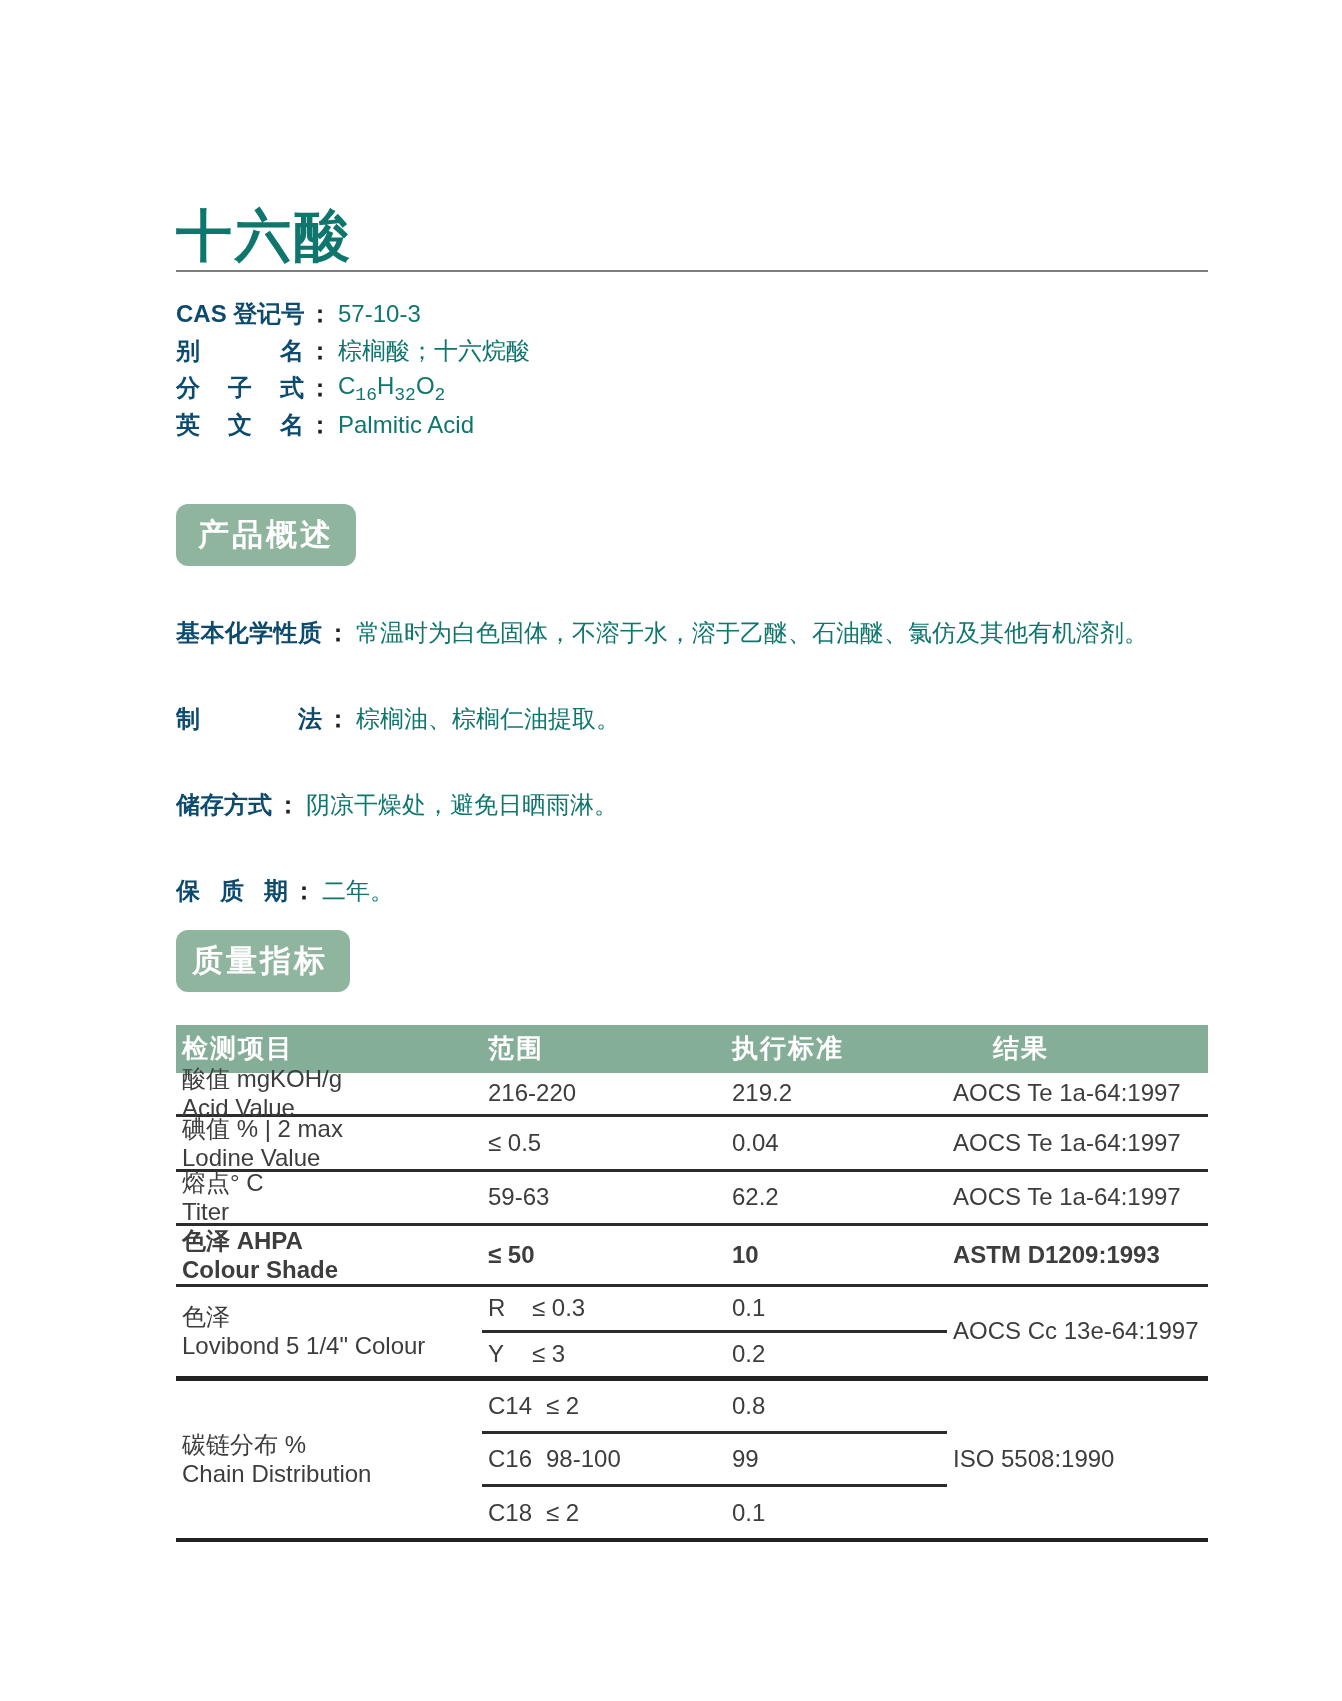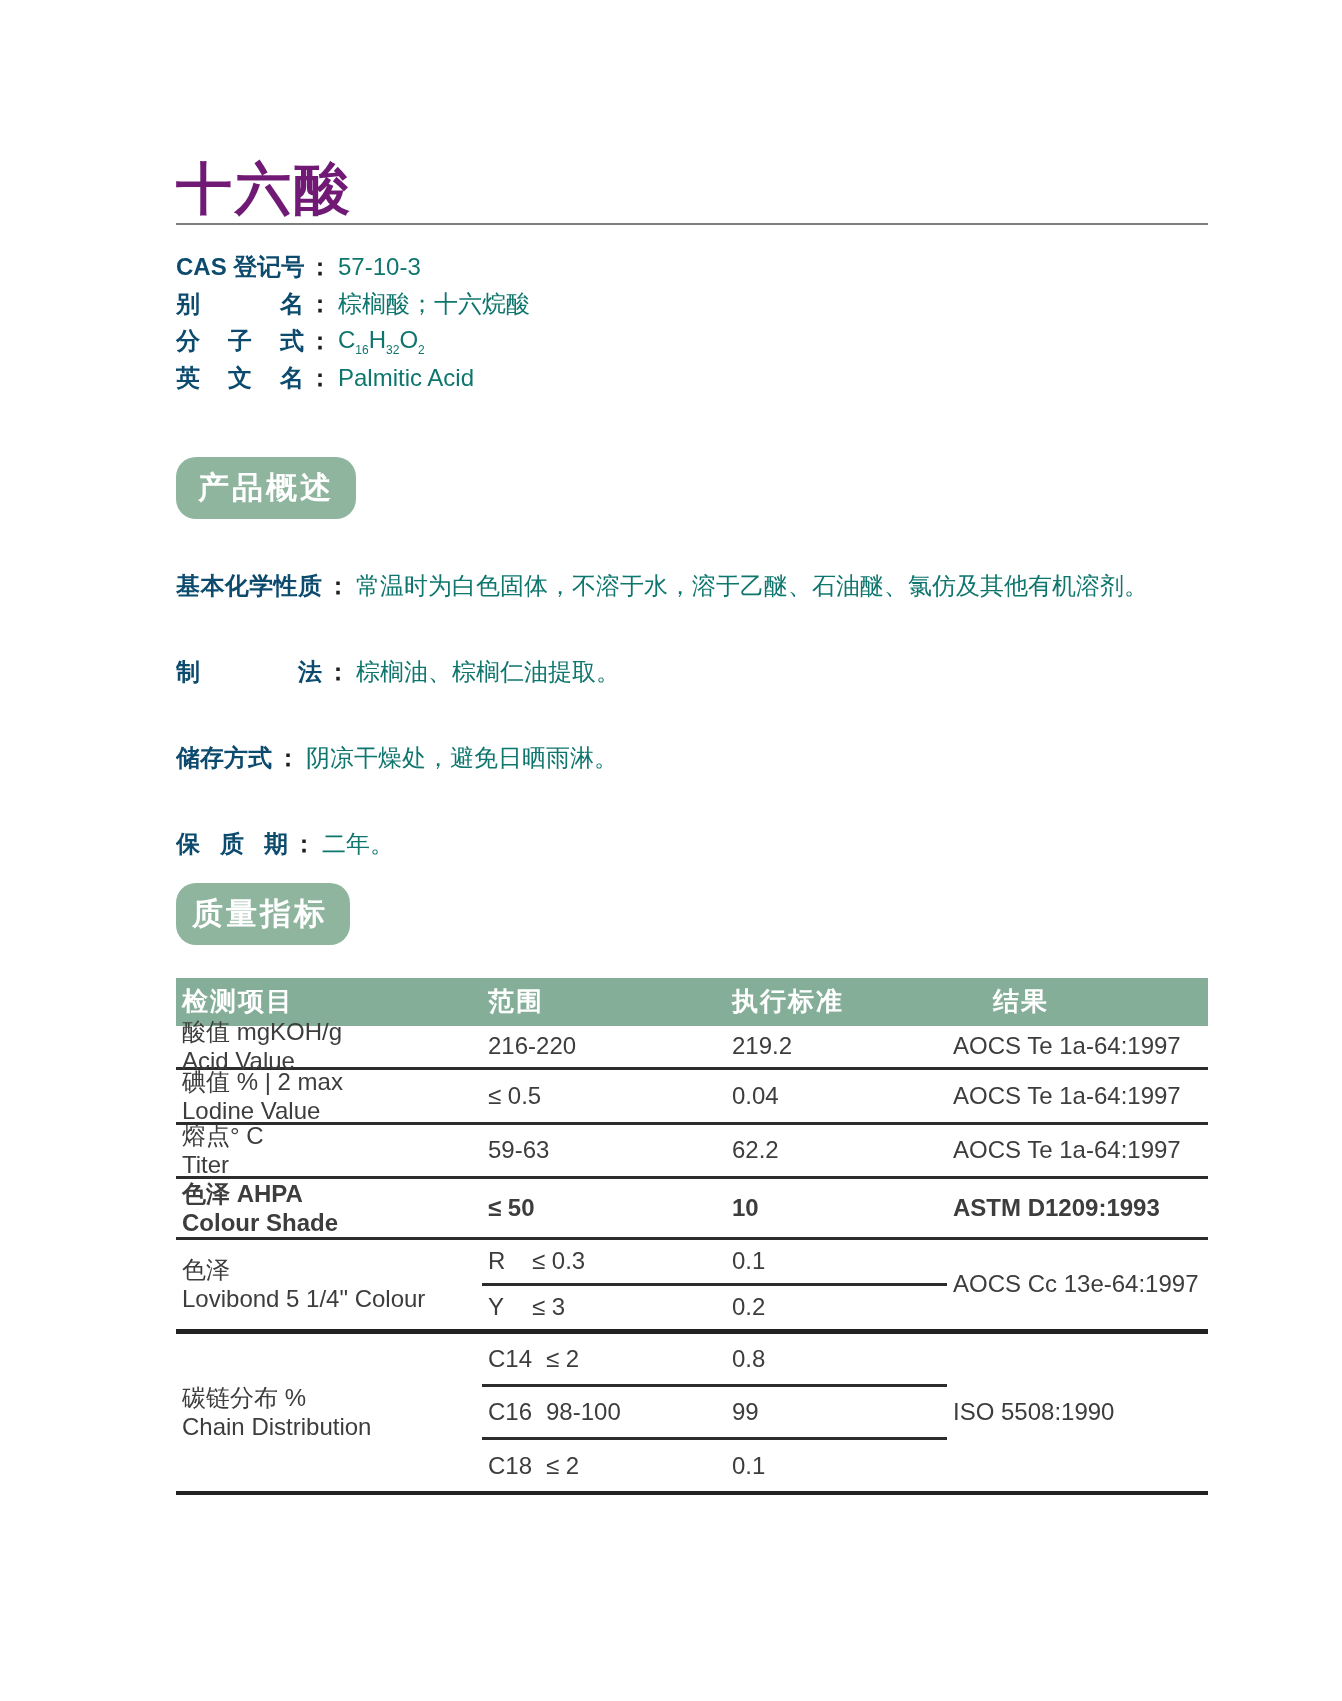--- a/index.html
+++ b/index.html
@@ -6,43 +6,43 @@
   body { background:#e8e8e8; font-family:"Liberation Sans", sans-serif; }
   .page {
     width:1342px; height:1701px; background:#ffffff; margin:0 auto;
     overflow:hidden; position:relative;
   }
   .content { padding:160px 134px 0 176px; }
 
   
   .title {
     font-size:56px; line-height:1.05; font-weight:bold;
-    color:#701a75; letter-spacing:3px;
+    color:#0f766e; letter-spacing:3px;margin-top:47px;
   }
   .title-rule { margin-top:4px; border-bottom:2px solid #7d7d7d; width:100%; }
 
   
   .info { margin-top:24px; }
   .info-row { height:37px; display:flex; align-items:center; font-size:24px; color:#2e2e2e; }
   .lbl {
     display:inline-block; font-weight:bold; color:#0c4a6e;
     text-align:justify; text-align-last:justify; overflow:hidden; white-space:nowrap;
   }
   .w128 { width:128px; }
   .w146 { width:146px; }
   .w112 { width:112px; }
   .sep { font-weight:bold; color:#1e1e1e; margin:0 6px 0 4px; }
   .val { color:#0f766e; }
-  sub { font-size:12px; }
+  sub { font-size:18px;font-family:Liberation Mono, monospace; }
 
   
   .badge {
     display:inline-flex; align-items:center; height:62px; padding:0 22px;
     background:#8fb59f; color:#ffffff; font-size:31px; font-weight:bold;
-    letter-spacing:3px; border-radius:20px;
+    letter-spacing:3px; border-radius:12px;
   }
   .badge-overview { margin-top:60px; }
   .badge-quality { margin-top:20px;padding-left:16px; }
 
   
   .para { margin-top:22px; }
   .para-row { height:38px; display:flex; align-items:center; font-size:24px; color:#2e2e2e;margin-top:48px; }
 
   
   .qtable { margin-top:33px; width:1032px; color:#3d3d3d; }

